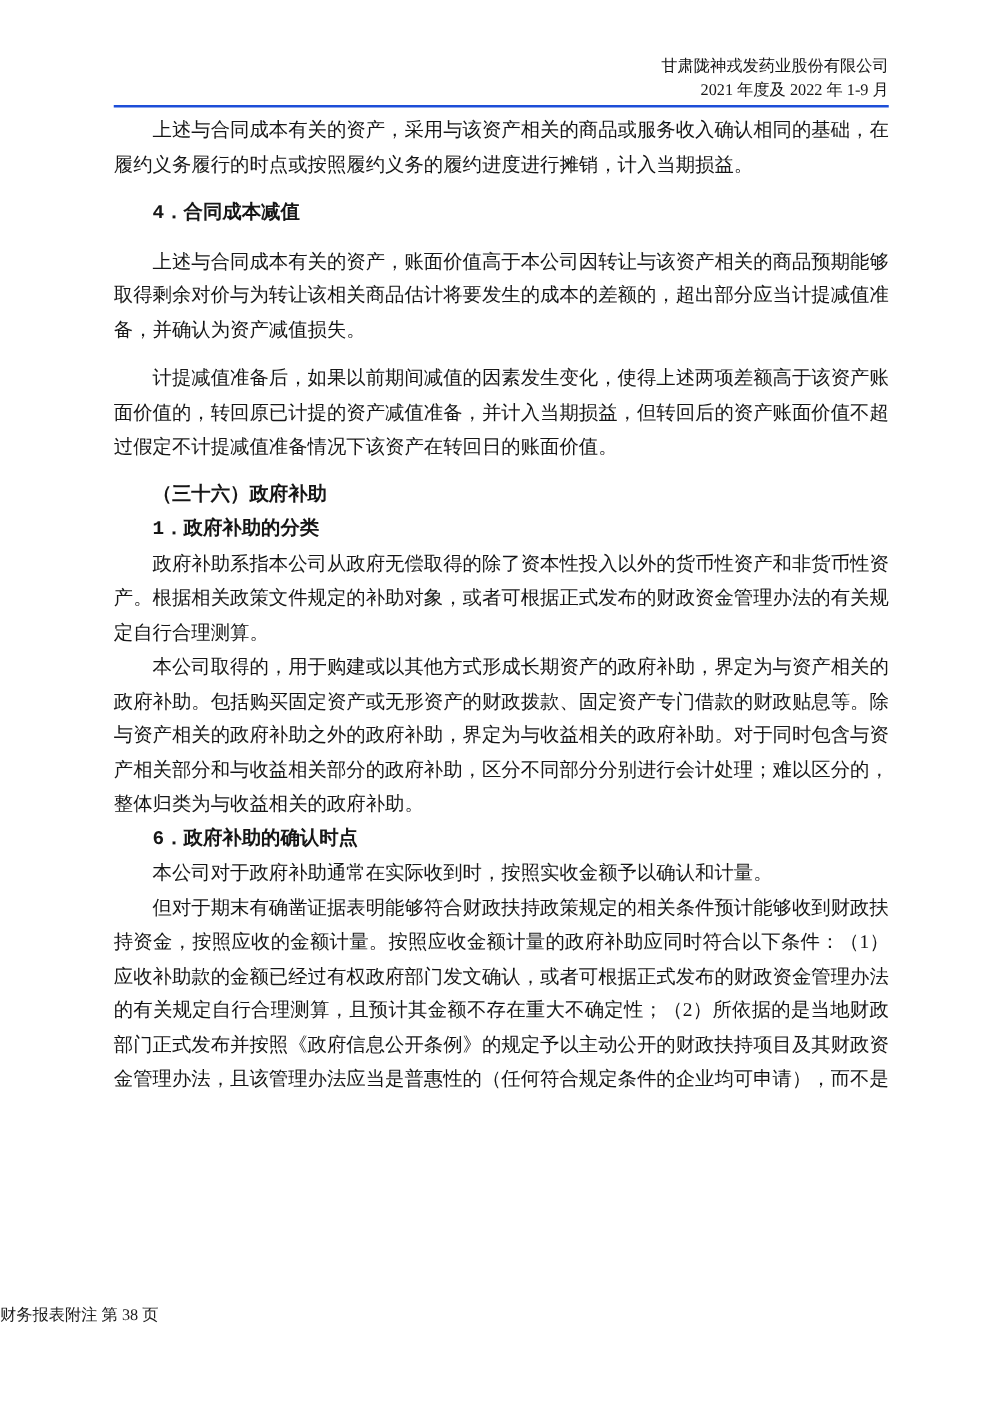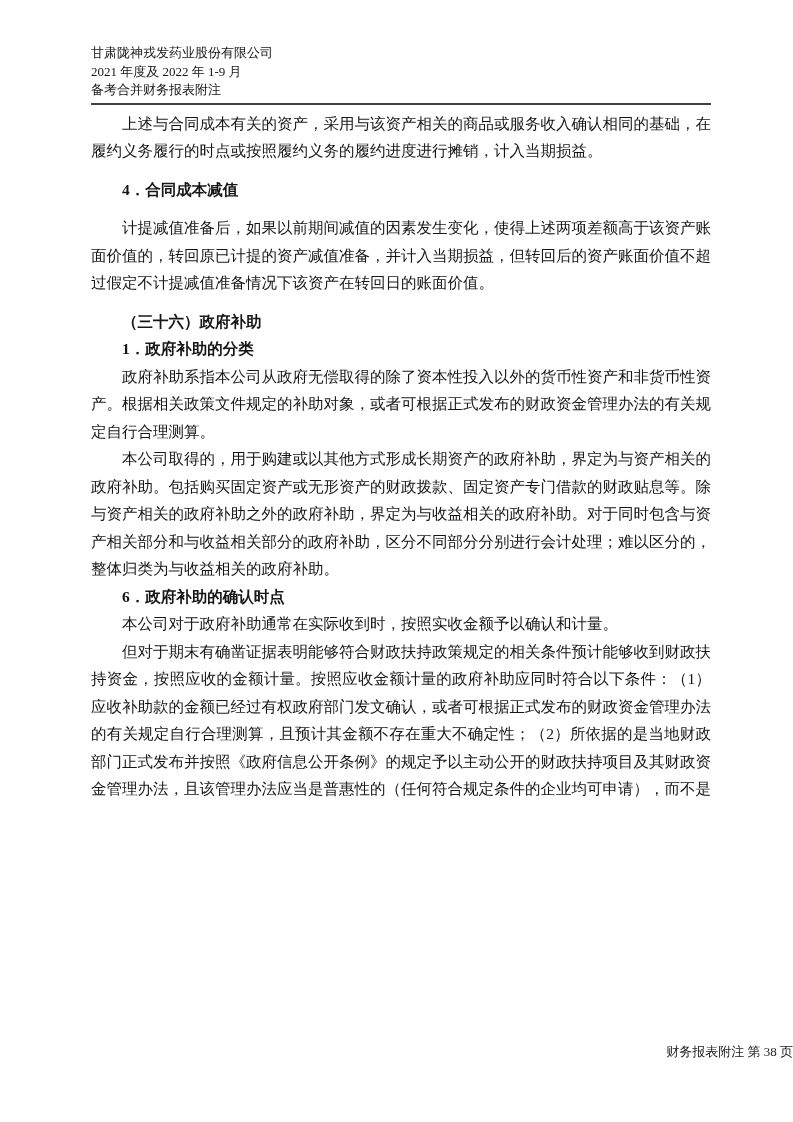--- a/index.html
+++ b/index.html
@@ -19,68 +19,70 @@
   .content {
     position: absolute;
     left: 91px;
     width: 620px;
     top: 0;
   }
   .doc-header {
     margin-top: 44px;
     font-size: 13px;
     line-height: 18.5px;
-    border-bottom: 2px solid #404040;
+    border-bottom: 2px solid #1d4ed8;
     padding-bottom: 3px;
+    text-align: right;
   }
   .doc-header div { white-space: nowrap; }
   .doc-body {
     padding-top: 5px;
     font-size: 15.5px;
     line-height: 27.5px;
     text-align: justify;
   }
   .para {
     margin: 0;
     text-indent: 31px;
   }
   .h-section, .h-sub {
     margin: 0;
     font-weight: bold;
     text-indent: 31px;
     font-size: 15.5px;
     line-height: 27.5px;
+    font-family: Liberation Mono, monospace;
   }
   .gap-after { margin-bottom: 11px; }
   .doc-footer {
     position: absolute;
     left: 0;
     top: 1042px;
     width: 793px;
-    text-align: right;
+    text-align: left;
     font-size: 13px;
     line-height: 19px;
     color: #1c1c1c;
   }
 </style>
 </head>
 <body>
 
 <div class="page">
   <div class="content">
 
     <div class="doc-header">
       <div>甘肃陇神戎发药业股份有限公司</div>
       <div>2021 年度及 2022 年 1-9 月</div>
-      <div>备考合并财务报表附注</div>
     </div>
 
     <div class="doc-body">
       <p class="para gap-after">上述与合同成本有关的资产，采用与该资产相关的商品或服务收入确认相同的基础，在履约义务履行的时点或按照履约义务的履约进度进行摊销，计入当期损益。</p>
       <h3 class="h-sub gap-after">4．合同成本减值</h3>
+      <p class="para gap-after">上述与合同成本有关的资产，账面价值高于本公司因转让与该资产相关的商品预期能够取得剩余对价与为转让该相关商品估计将要发生的成本的差额的，超出部分应当计提减值准备，并确认为资产减值损失。</p>
       <p class="para gap-after">计提减值准备后，如果以前期间减值的因素发生变化，使得上述两项差额高于该资产账面价值的，转回原已计提的资产减值准备，并计入当期损益，但转回后的资产账面价值不超过假定不计提减值准备情况下该资产在转回日的账面价值。</p>
       <h2 class="h-section">（三十六）政府补助</h2>
       <h3 class="h-sub">1．政府补助的分类</h3>
       <p class="para">政府补助系指本公司从政府无偿取得的除了资本性投入以外的货币性资产和非货币性资产。根据相关政策文件规定的补助对象，或者可根据正式发布的财政资金管理办法的有关规定自行合理测算。</p>
       <p class="para">本公司取得的，用于购建或以其他方式形成长期资产的政府补助，界定为与资产相关的政府补助。包括购买固定资产或无形资产的财政拨款、固定资产专门借款的财政贴息等。除与资产相关的政府补助之外的政府补助，界定为与收益相关的政府补助。对于同时包含与资产相关部分和与收益相关部分的政府补助，区分不同部分分别进行会计处理；难以区分的，整体归类为与收益相关的政府补助。</p>
       <h3 class="h-sub">6．政府补助的确认时点</h3>
       <p class="para">本公司对于政府补助通常在实际收到时，按照实收金额予以确认和计量。</p>
       <p class="para">但对于期末有确凿证据表明能够符合财政扶持政策规定的相关条件预计能够收到财政扶持资金，按照应收的金额计量。按照应收金额计量的政府补助应同时符合以下条件：（1）应收补助款的金额已经过有权政府部门发文确认，或者可根据正式发布的财政资金管理办法的有关规定自行合理测算，且预计其金额不存在重大不确定性；（2）所依据的是当地财政部门正式发布并按照《政府信息公开条例》的规定予以主动公开的财政扶持项目及其财政资金管理办法，且该管理办法应当是普惠性的（任何符合规定条件的企业均可申请），而不是</p>
     </div>
 

